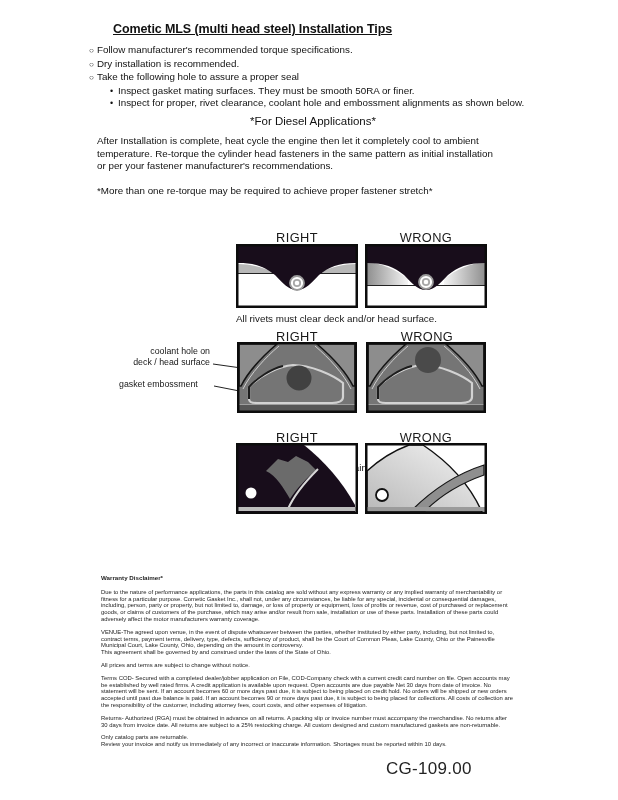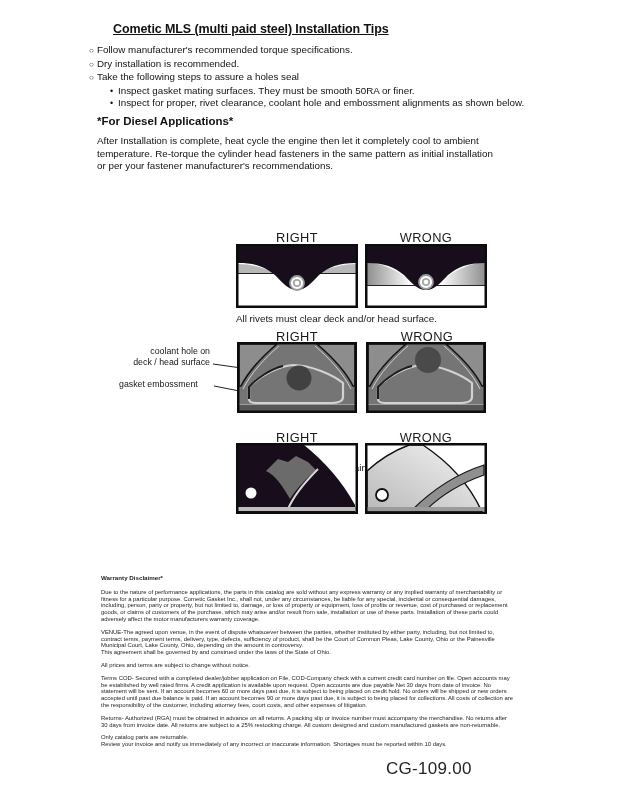--- a/index.html
+++ b/index.html
@@ -13,21 +13,21 @@
     font-size:12.5px; font-weight:bold; text-decoration:underline;
     letter-spacing:-0.1px; white-space:nowrap;
   }
   .tips { position:absolute; left:89px; top:44px; width:460px; font-size:9.8px; line-height:12.6px; }
   .tip-row { display:flex; align-items:baseline; }
   .tip-row .marker { width:8px; flex:0 0 8px; font-size:8px; }
   .tip-sub { margin-left:21px; }
   .tip-sub .marker { font-size:9px; }
   
   .diesel { position:absolute; left:97px; top:115px; width:432px; font-size:9.8px; line-height:12.4px; }
-  .diesel h2 { margin:0 0 8px 0; font-size:11.5px; font-weight:bold; }
+  .diesel h2 { margin:0 0 8px 0; font-size:11.5px; font-weight:normal;text-align:center; }
   .diesel p { margin:0 0 12px 0; white-space:pre-line; }
   .diesel p.note { margin-bottom:0; }
   
   .dg-hdr { position:absolute; width:122px; text-align:center; font-size:12.8px; letter-spacing:0.4px; color:#1a1a1a; }
   .dg-box { position:absolute; }
   .dg-cap { position:absolute; font-size:9.8px; color:#161616; }
   .dg-cap.center { text-align:center;margin-top:45px; }
   .dg-lbl { position:absolute; font-size:8.8px; line-height:10.8px; color:#161616; }
   .dg-lbl.right { text-align:right; white-space:pre-line; }
   .ptr { position:absolute; }
@@ -36,50 +36,51 @@
   .disclaimer h3 { margin:0 0 7px 0; font-size:6.2px; font-weight:bold; }
   .disclaimer p { margin:0 0 6px 0; white-space:pre-line; }
   
   .footer-code { position:absolute; left:386px; top:759px; font-size:17px; color:#232323; letter-spacing:0.3px; }
 </style>
 </head>
 <body>
 
 <div class="page">
 
-  <div class="title">Cometic MLS (multi paid steel) Installation Tips</div>
+  <div class="title">Cometic MLS (multi head steel) Installation Tips</div>
 
   <div class="tips">
     <div class="tip-row">
       <span class="marker">○</span>
       <span>Follow manufacturer's recommended torque specifications.</span>
     </div>
     <div class="tip-row">
       <span class="marker">○</span>
       <span>Dry installation is recommended.</span>
     </div>
     <div class="tip-row">
       <span class="marker">○</span>
-      <span>Take the following steps to assure a holes seal</span>
+      <span>Take the following hole to assure a proper seal</span>
     </div>
     <div class="tip-row tip-sub">
       <span class="marker">•</span>
       <span>Inspect gasket mating surfaces.  They must be smooth 50RA or finer.</span>
     </div>
     <div class="tip-row tip-sub">
       <span class="marker">•</span>
       <span>Inspect for proper, rivet clearance, coolant hole and embossment alignments as shown below.</span>
     </div>
   </div>
 
   <div class="diesel">
     <h2>*For Diesel Applications*</h2>
     <p>After Installation is complete, heat cycle the engine then let it completely cool to ambient
 temperature. Re-torque the cylinder head fasteners in the same pattern as initial installation
 or per your fastener manufacturer's recommendations.</p>
+    <p class="note">*More than one re-torque may be required to achieve proper fastener stretch*</p>
   </div>
 
   <div class="dg-hdr" style="left:236px; top:230px;">RIGHT</div>
   <div class="dg-hdr" style="left:365px; top:230px;">WRONG</div>
 
   <svg class="dg-box" style="left:236px; top:244px;" width="122" height="64" viewBox="0 0 122 64">
     <rect x="0" y="0" width="122" height="64" fill="#ffffff"></rect>
     <path d="M2,20 C14,20 27,23 39,29 L2,29 Z" fill="#b8b8b8"></path>
     <path d="M120,20 C108,20 95,23 83,29 L120,29 Z" fill="#b8b8b8"></path>
     <line x1="2" y1="29.5" x2="120" y2="29.5" stroke="#222" stroke-width="1.2"></line>

